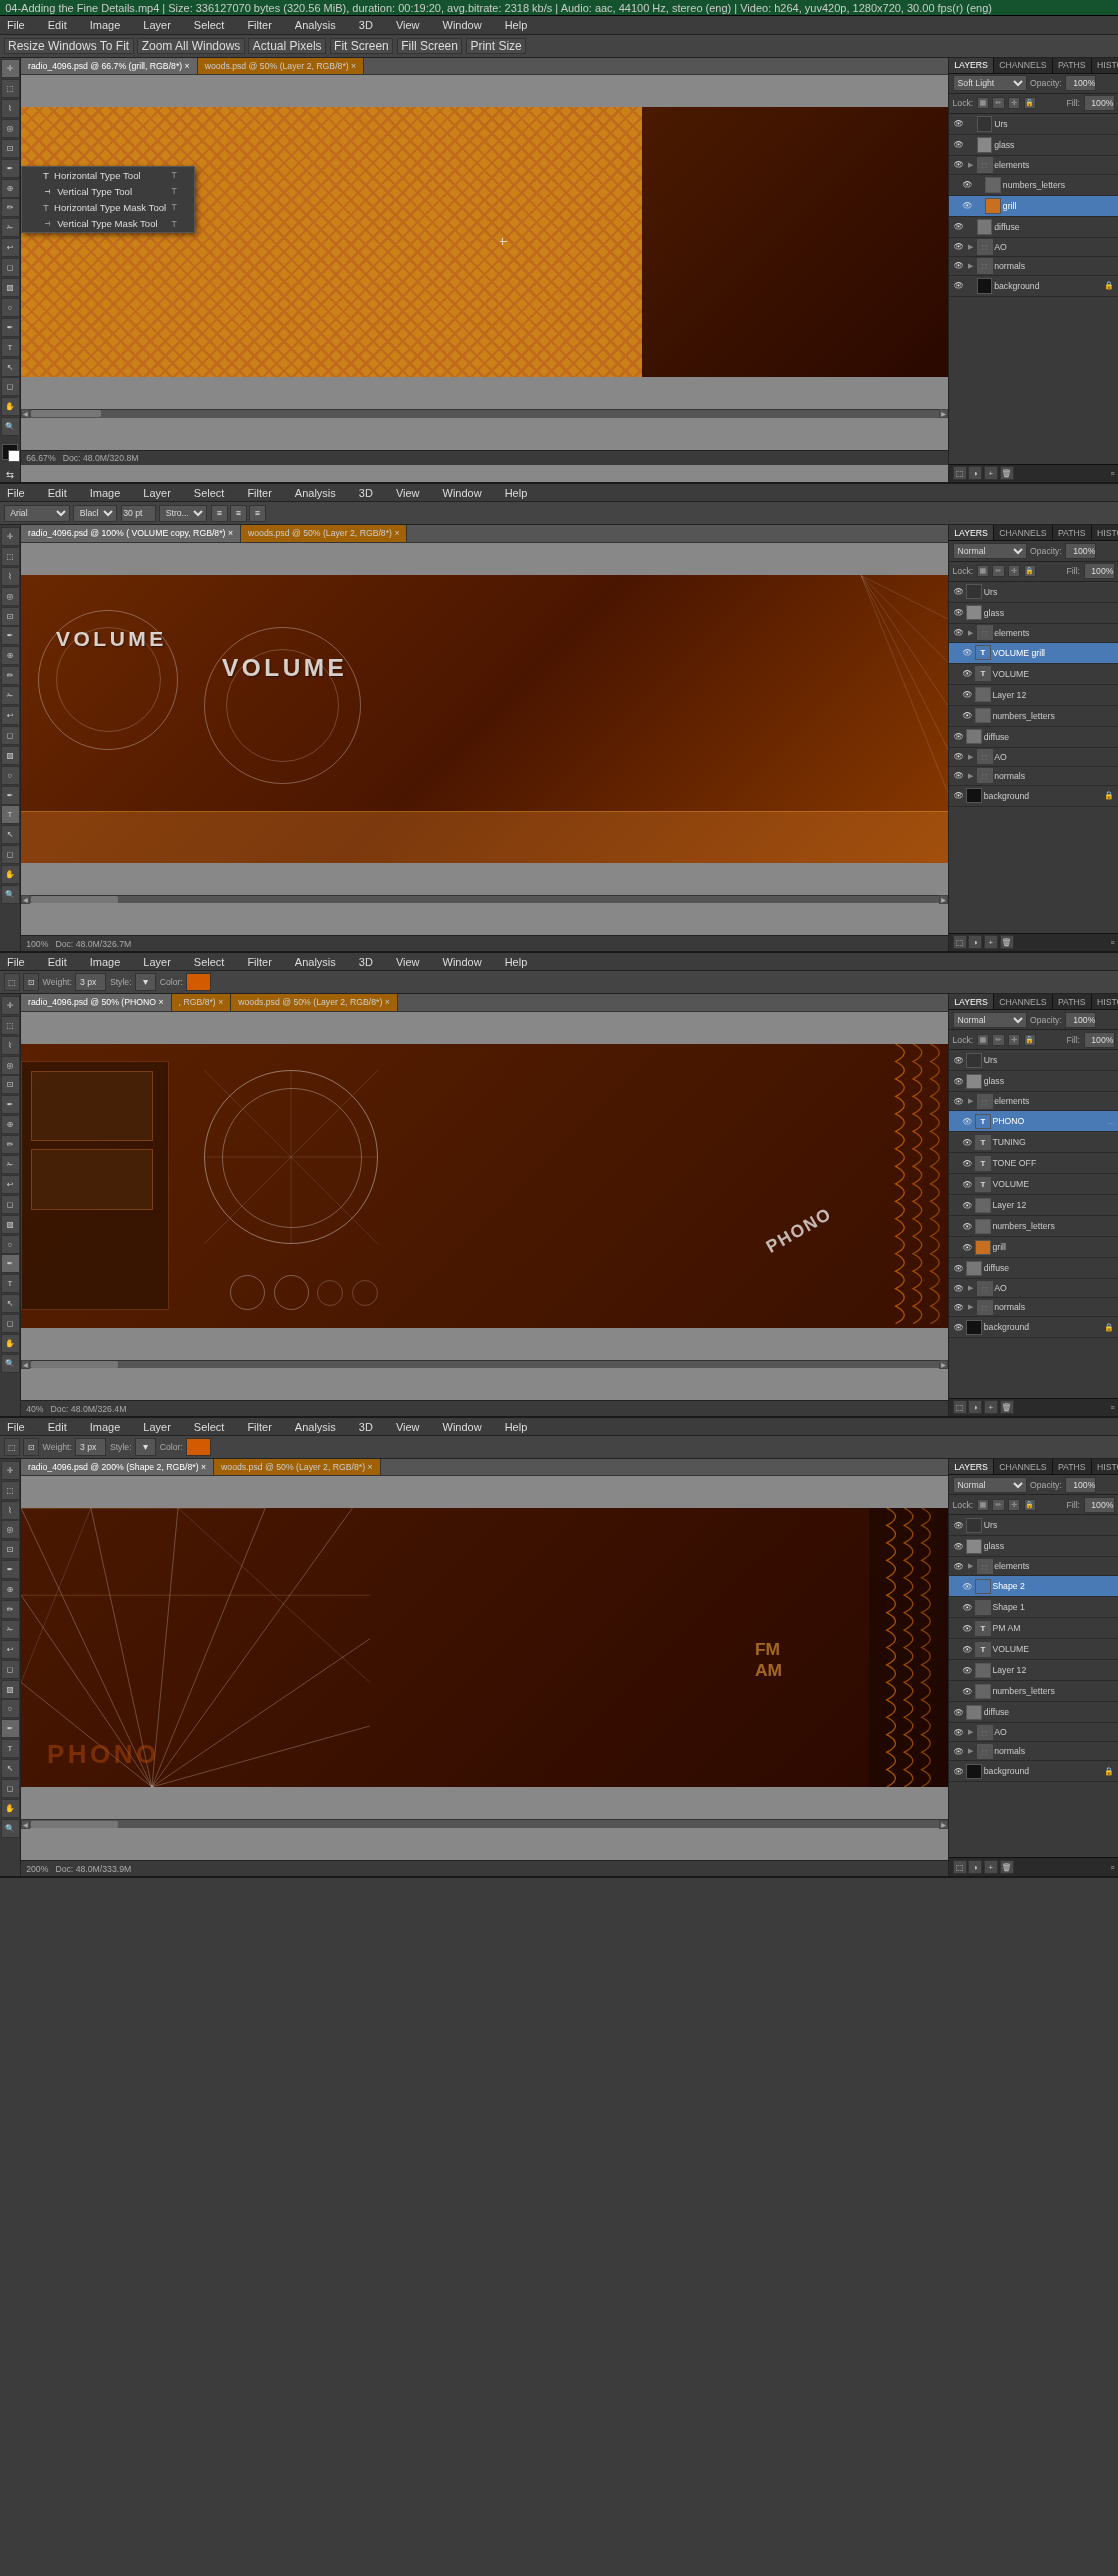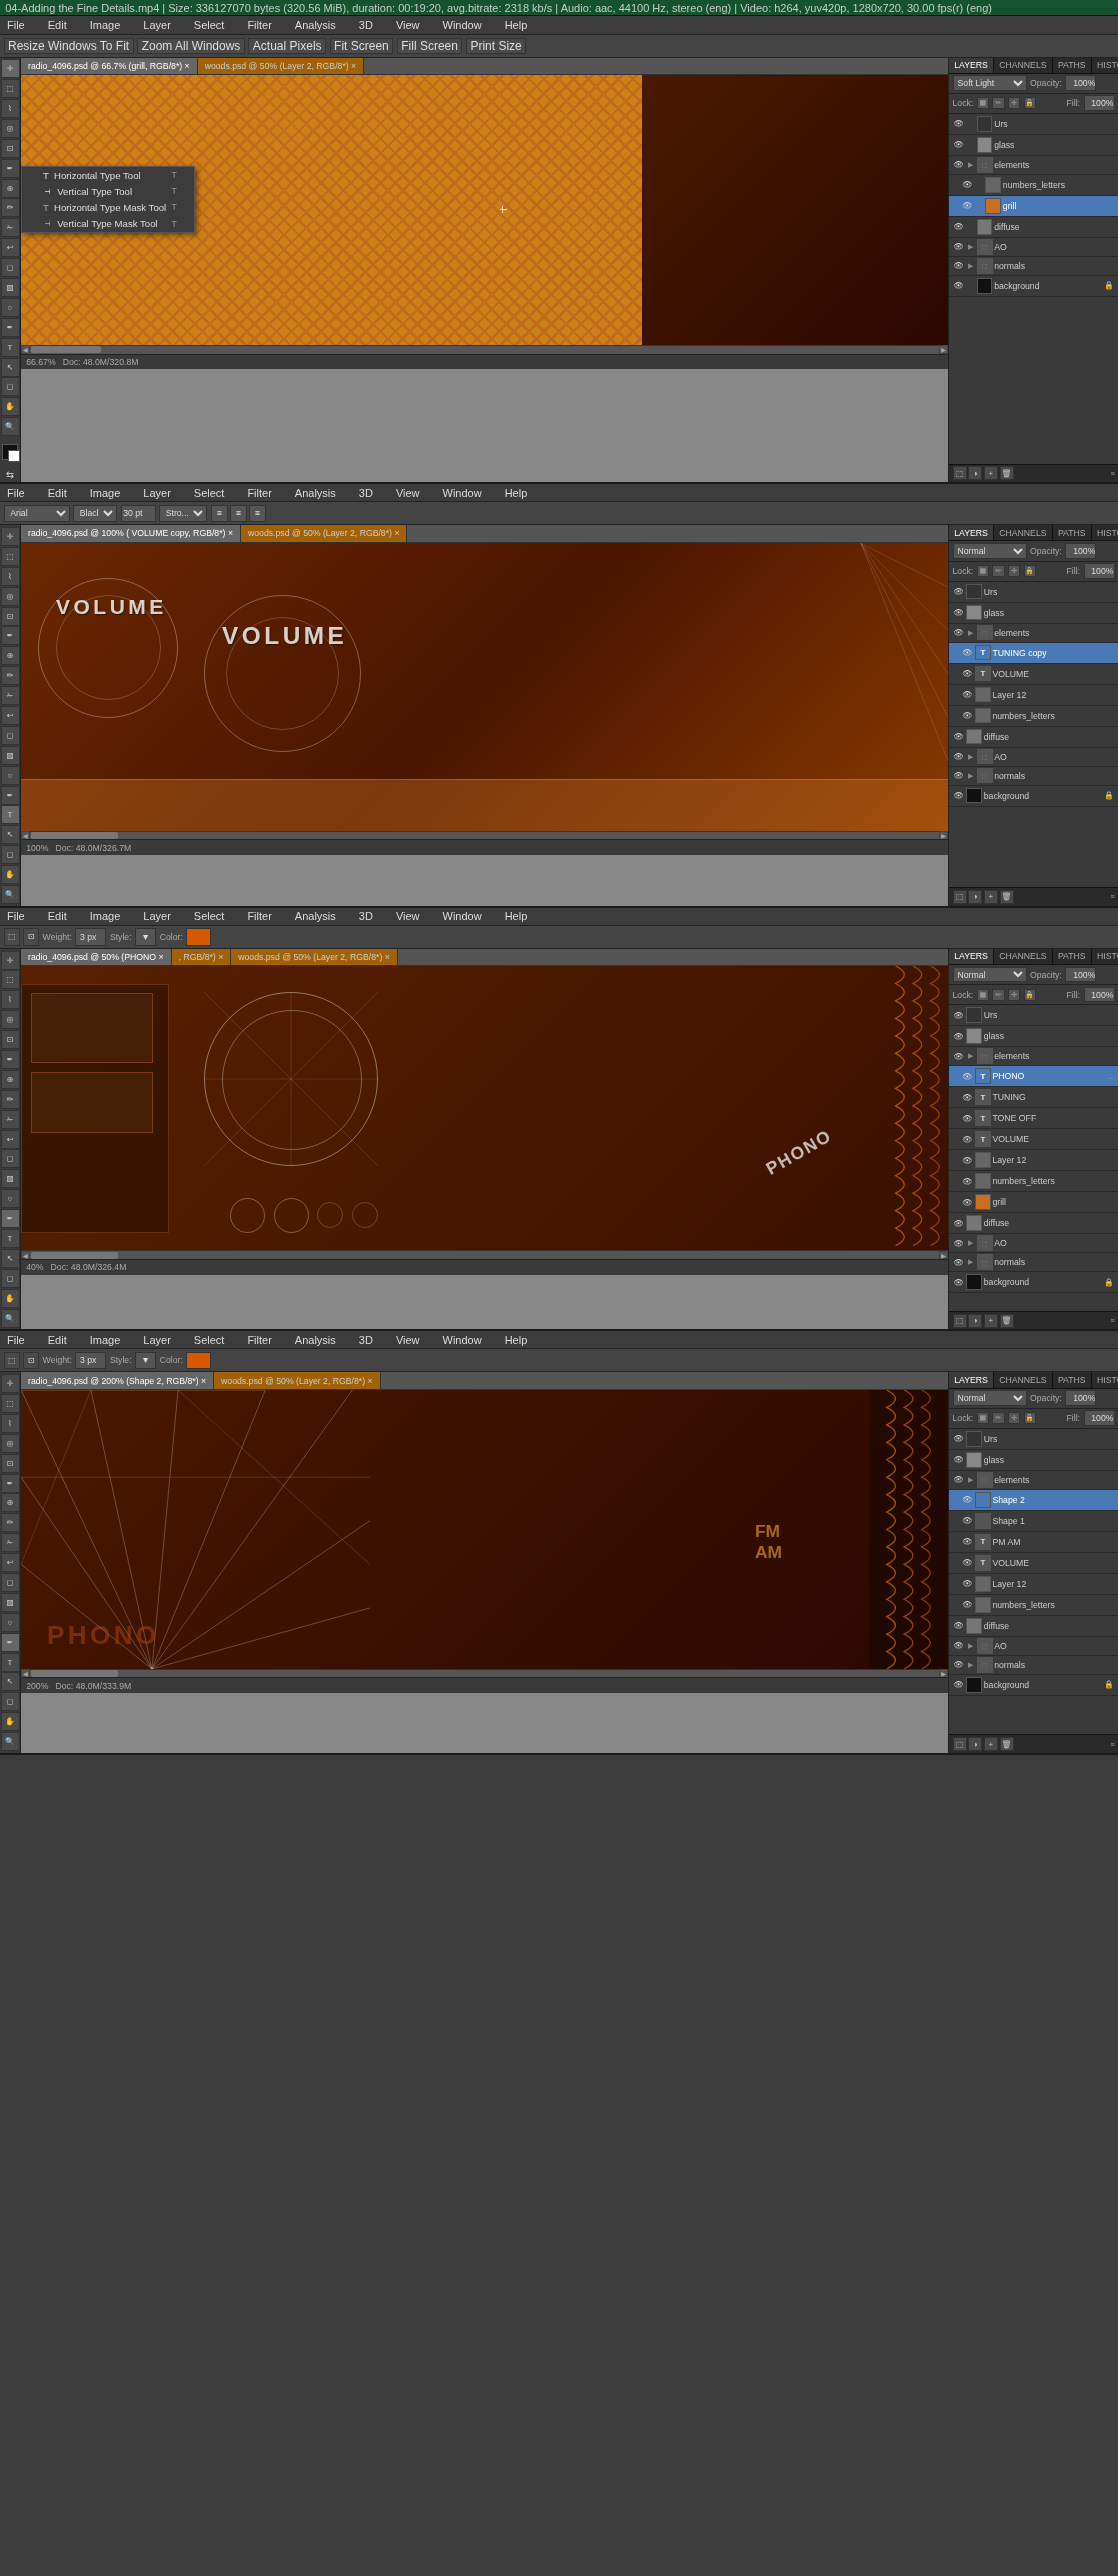--- a/index.html
+++ b/index.html
@@ -83,20 +83,21 @@
       color: #ccc;
     }
     .tool-btn.active { background: #666; }
 
     
     .canvas-area {
       flex: 1;
       background: #888;
       position: relative;
       overflow: hidden;
+      gap: 32px;
     }
 
     
     .canvas-tabs {
       background: #555;
       display: flex;
       border-bottom: 0.9px solid #333;
       height: 17.4px;
       overflow: hidden;
     }
@@ -780,21 +781,21 @@
         </div>
         <div class="layer-group">
           <span class="layer-eye visible">👁</span>
           <span style="font-size:7px; color:#888; margin:0 1.7px;">▶</span>
           <div class="layer-thumb" style="background:#555; font-size:6.1px;">⬚</div>
           <span class="layer-name">elements</span>
         </div>
         <div class="layer-item layer-indent1 active">
           <span class="layer-eye visible">👁</span>
           <div class="layer-thumb" style="background:#4a7ab5; color:#fff; font-size:7.9px; font-weight:bold;">T</div>
-          <span class="layer-name">TUNING copy</span>
+          <span class="layer-name">VOLUME grill</span>
         </div>
         <div class="layer-item layer-indent1">
           <span class="layer-eye visible">👁</span>
           <div class="layer-thumb" style="background:#555; color:#ddd; font-size:7.9px; font-weight:bold;">T</div>
           <span class="layer-name">VOLUME</span>
         </div>
         <div class="layer-item layer-indent1">
           <span class="layer-eye visible">👁</span>
           <div class="layer-thumb" style="background:#666;"></div>
           <span class="layer-name">Layer 12</span>

